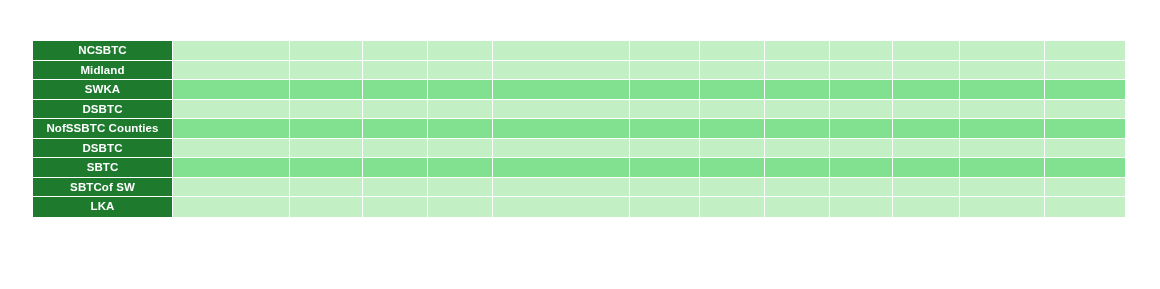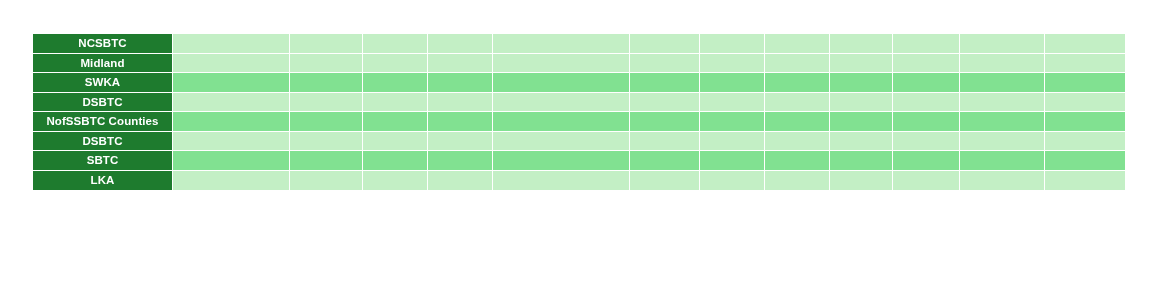--- a/index.html
+++ b/index.html
@@ -19,21 +19,21 @@
     left: 0;
     top: 0;
     width: 1160px;
     height: 289px;
     background: #ffffff;
   }
 
   .grid-wrap {
     position: absolute;
     left: 33px;
-    top: 34px;
+    top: 41px;
     width: 1092px;
   }
 
   .row {
     display: flex;
     width: 100%;
     height: 19.55px;
     box-sizing: border-box;
     border-bottom: 1.2px solid #ffffff;
   }
@@ -193,20 +193,37 @@
           <div class="cell band-medium" style="flex: 0 0 7.35294%;"></div>
           <div class="cell band-medium" style="flex: 0 0 6.82773%;"></div>
           <div class="cell band-medium" style="flex: 0 0 6.82773%;"></div>
           <div class="cell band-medium" style="flex: 0 0 6.61765%;"></div>
           <div class="cell band-medium" style="flex: 0 0 7.03782%;"></div>
           <div class="cell band-medium" style="flex: 0 0 8.92857%;"></div>
           <div class="cell band-medium" style="flex: 0 0 8.40336%;"></div>
         </div>
       </div>
       <div class="row">
+        <div class="row-label">SBTCof SW</div>
+        <div class="row-cells">
+          <div class="cell band-light" style="flex: 0 0 12.2899%;"></div>
+          <div class="cell band-light" style="flex: 0 0 7.66807%;"></div>
+          <div class="cell band-light" style="flex: 0 0 6.82773%;"></div>
+          <div class="cell band-light" style="flex: 0 0 6.82773%;"></div>
+          <div class="cell band-light" style="flex: 0 0 14.3908%;"></div>
+          <div class="cell band-light" style="flex: 0 0 7.35294%;"></div>
+          <div class="cell band-light" style="flex: 0 0 6.82773%;"></div>
+          <div class="cell band-light" style="flex: 0 0 6.82773%;"></div>
+          <div class="cell band-light" style="flex: 0 0 6.61765%;"></div>
+          <div class="cell band-light" style="flex: 0 0 7.03782%;"></div>
+          <div class="cell band-light" style="flex: 0 0 8.92857%;"></div>
+          <div class="cell band-light" style="flex: 0 0 8.40336%;"></div>
+        </div>
+      </div>
+      <div class="row">
         <div class="row-label">LKA</div>
         <div class="row-cells">
           <div class="cell band-light" style="flex: 0 0 12.2899%;"></div>
           <div class="cell band-light" style="flex: 0 0 7.66807%;"></div>
           <div class="cell band-light" style="flex: 0 0 6.82773%;"></div>
           <div class="cell band-light" style="flex: 0 0 6.82773%;"></div>
           <div class="cell band-light" style="flex: 0 0 14.3908%;"></div>
           <div class="cell band-light" style="flex: 0 0 7.35294%;"></div>
           <div class="cell band-light" style="flex: 0 0 6.82773%;"></div>
           <div class="cell band-light" style="flex: 0 0 6.82773%;"></div>

